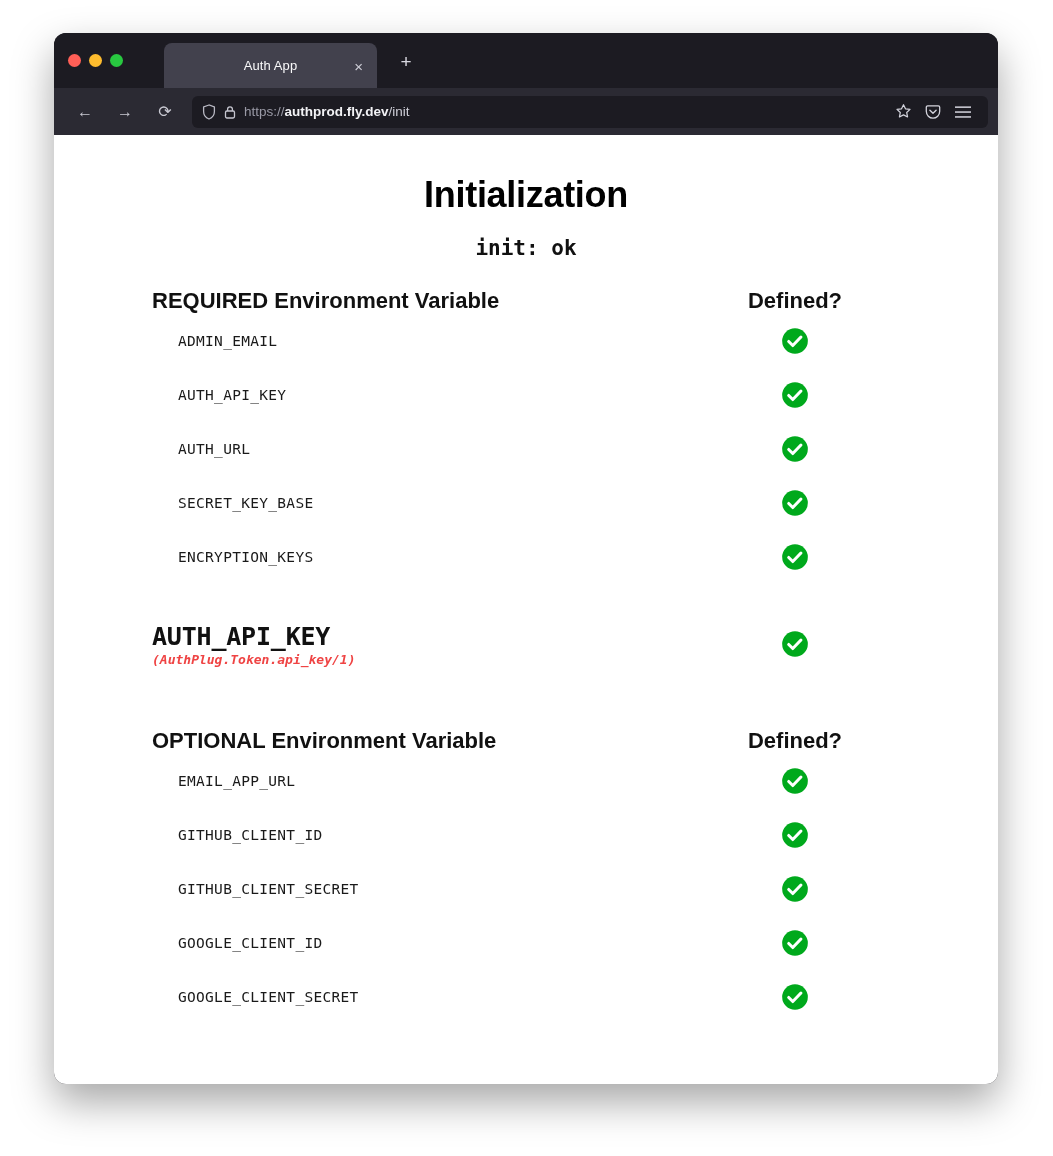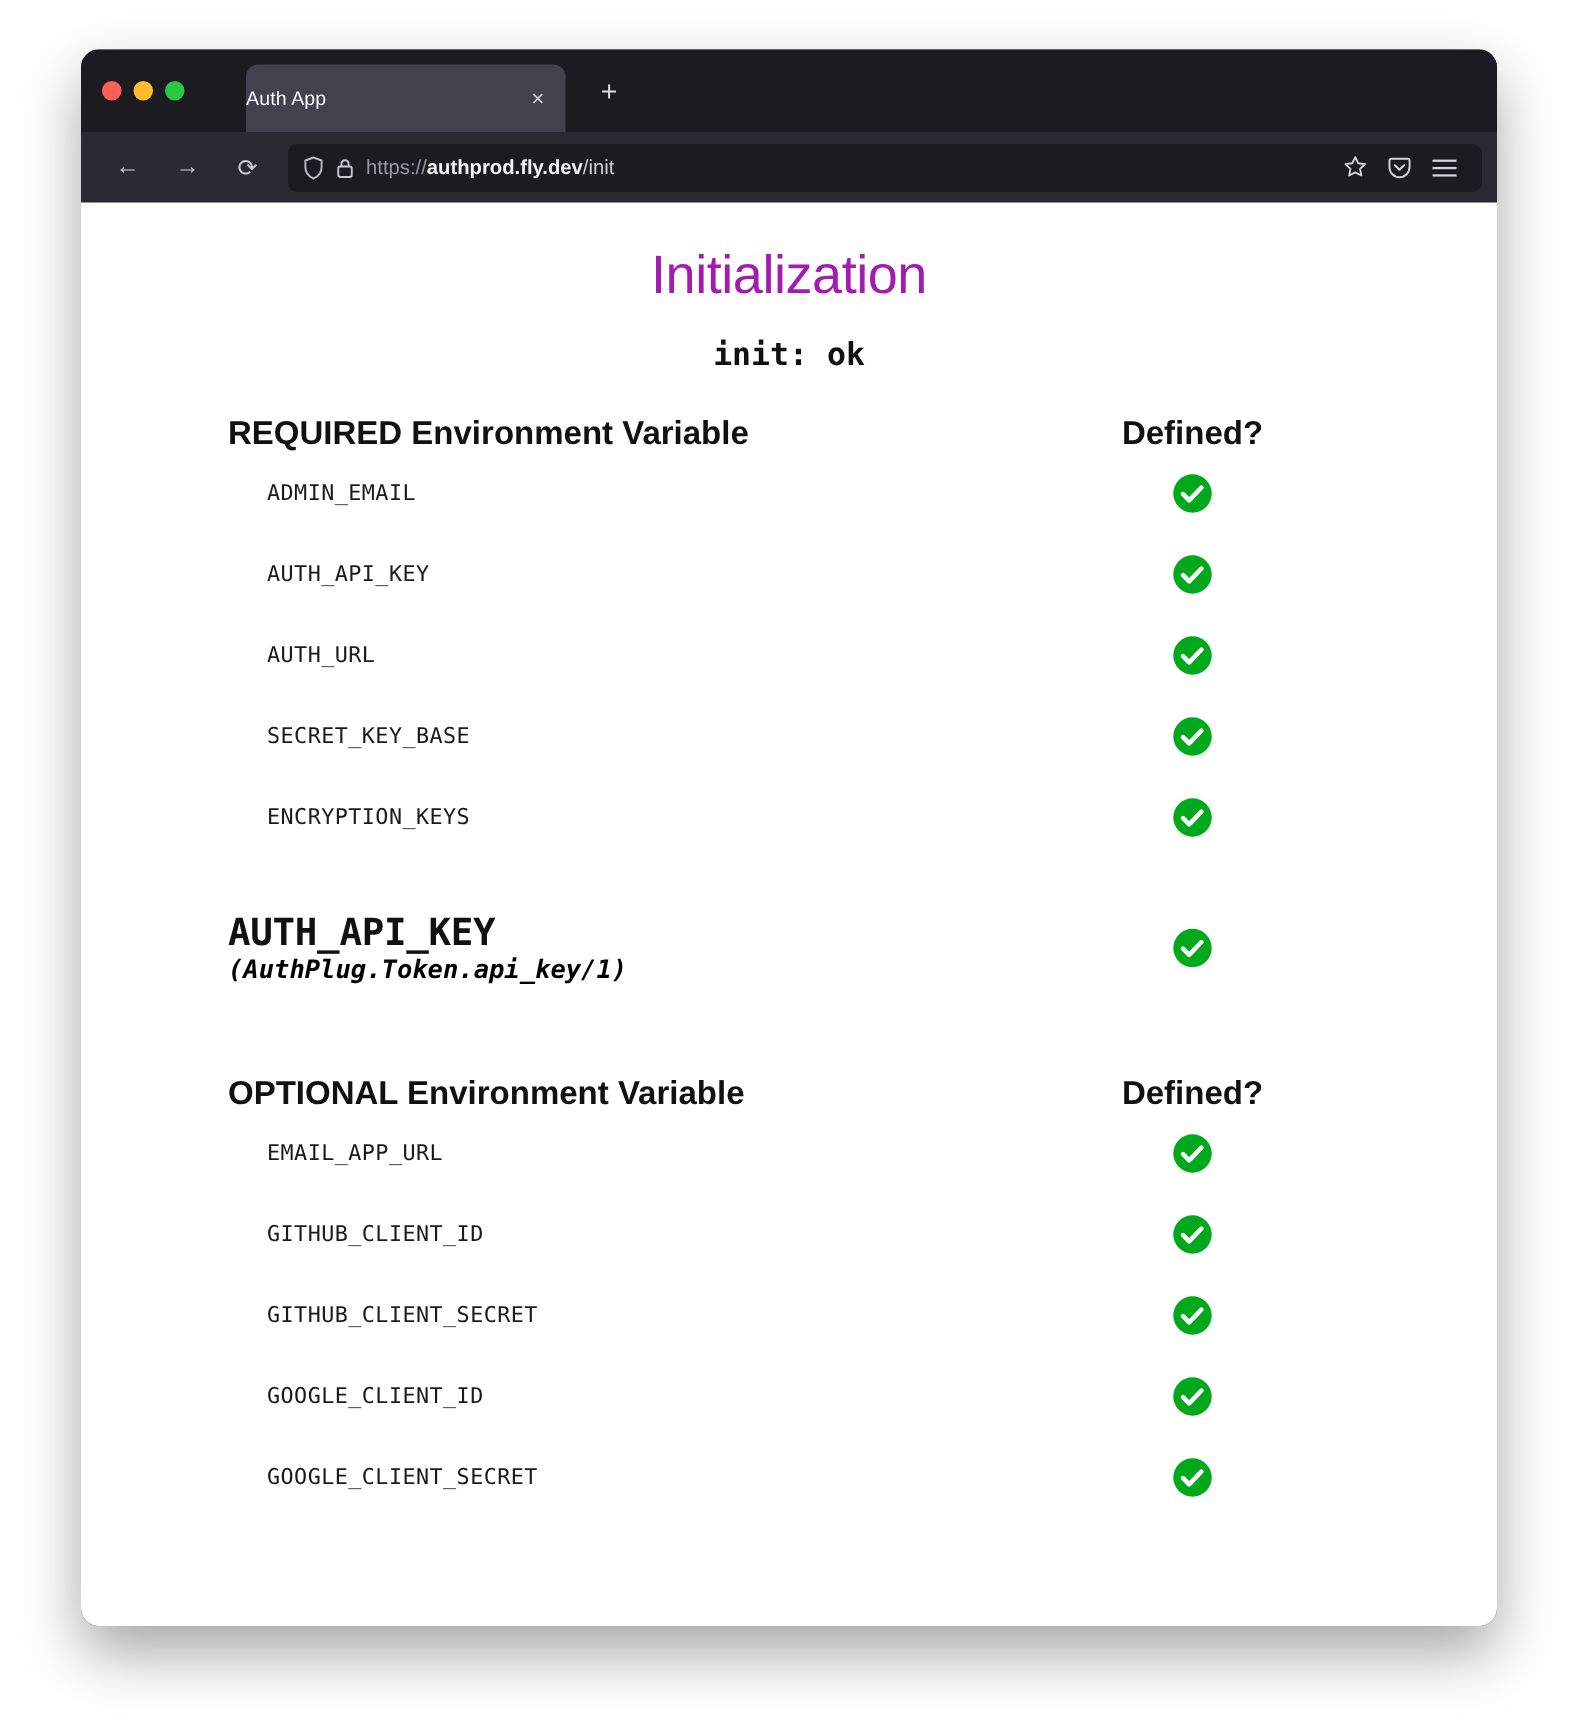--- a/index.html
+++ b/index.html
@@ -56,20 +56,21 @@
   .tab {
     position: absolute;
     left: 110px;
     top: 10px;
     width: 213px;
     height: 45px;
     background: #42414d;
     border-radius: 8px 8px 0 0;
     display: flex;
     align-items: center;
+    justify-content: center;
   }
   .tab-title {
     color: #f9f9fa;
     font-size: 13px;
     letter-spacing: 0.1px;
   }
   .tab-close {
     position: absolute;
     right: 14px;
     top: 50%;
@@ -157,26 +158,26 @@
     background: #ffffff;
     overflow: hidden;
   }
   .page-inner {
     position: relative;
     width: 100%;
     height: 100%;
   }
 
   h1.page-title {
-    margin: 0;
+    margin: 12px;
     padding-top: 27px;
     text-align: center;
     font-size: 36px;
-    font-weight: 400;
-    color: #a21caf;
+    font-weight: 700;
+    color: #000000;
     letter-spacing: -0.3px;
   }
   .init-status {
     margin-top: 20px;
     text-align: center;
     font-family: "DejaVu Sans Mono", "Liberation Mono", monospace;
     font-size: 21px;
     font-weight: 700;
     color: #111111;
   }
@@ -242,24 +243,24 @@
   .feature-title {
     font-family: "DejaVu Sans Mono", "Liberation Mono", monospace;
     font-size: 25px;
     font-weight: 700;
     color: #111111;
     letter-spacing: -0.2px;
   }
   .feature-sub {
     margin-top: 1px;
     font-family: "DejaVu Sans Mono", "Liberation Mono", monospace;
-    font-size: 17px;
+    font-size: 13px;
     font-weight: 700;
     font-style: italic;
-    color: #000000;
+    color: #ef4444;
   }
   .feature-check {
     width: 210px;
     display: flex;
     align-items: center;
     justify-content: center;
   }
 </style>
 </head>
 <body>

